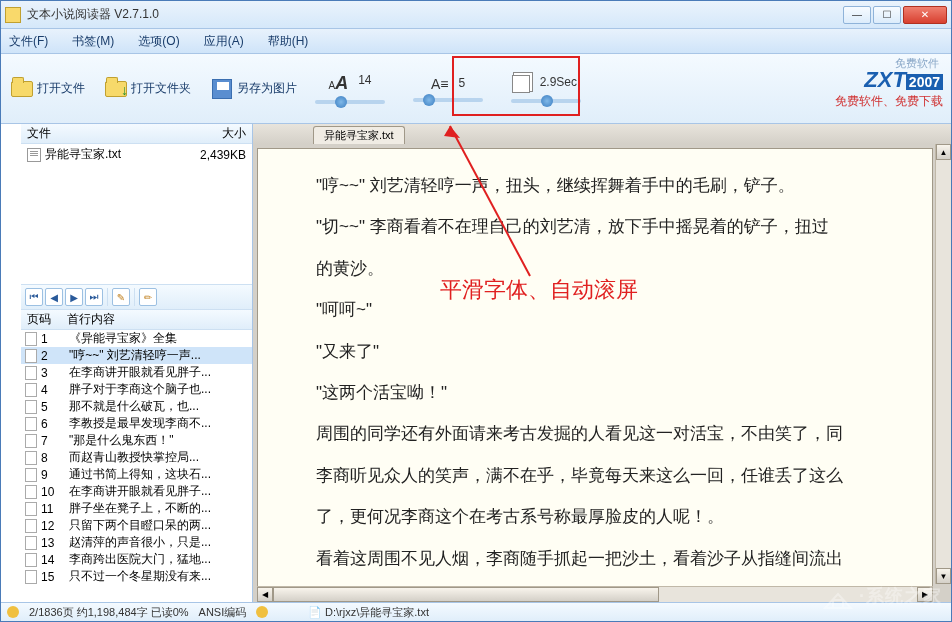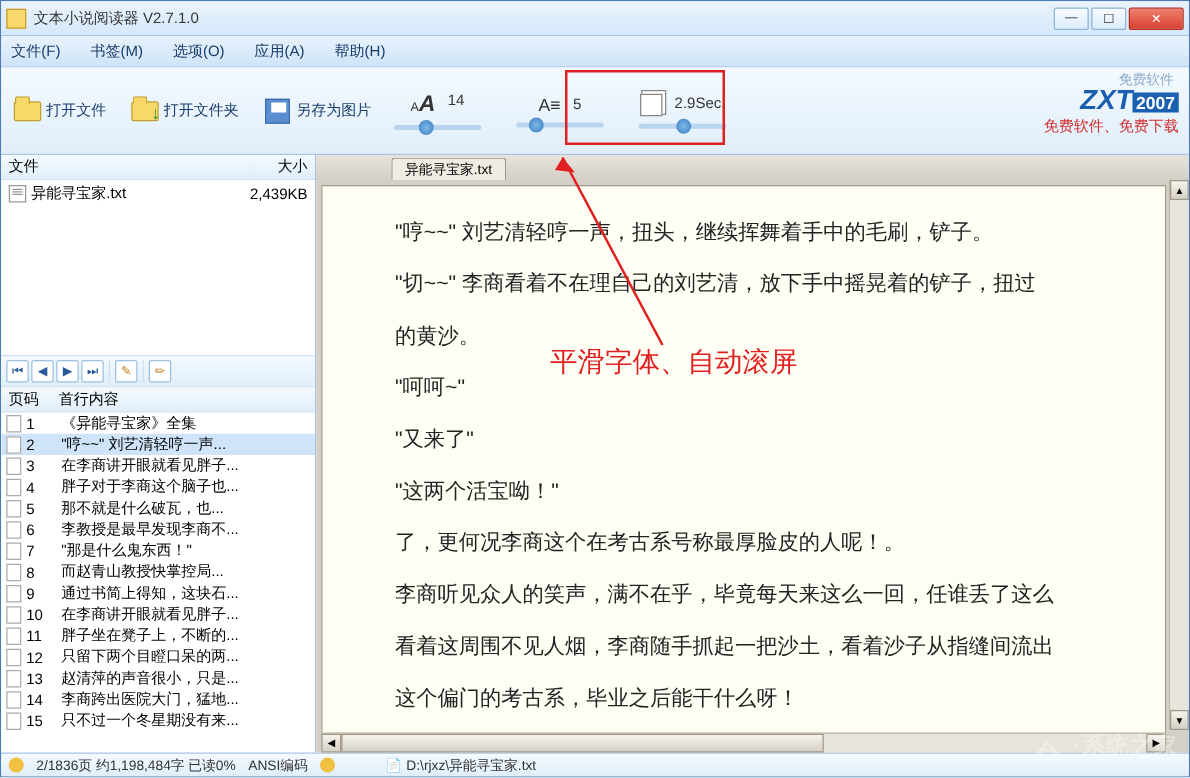--- a/index.html
+++ b/index.html
@@ -35,21 +35,21 @@
 .red-text { position: absolute; color: #e02020; font-size: 22px; font-family: Liberation Mono, monospace; pointer-events: none; }
 
 .logo-area { margin-left: auto; text-align: right; font-size: 11px; }
 .logo-txt { font-family: Arial; font-weight: bold; font-style: italic; font-size: 22px; color: #1a5fb0; }
 .logo-txt .yr { background: #1a5fb0; color: #fff; padding: 0 3px; font-style: normal; font-size: 14px; }
 .logo-sub { color: #d03030; font-size: 12px; }
 .free-lbl { position: absolute; right: 12px; top: 2px; color: #8aa8c8; font-size: 11px; }
 
 .body-area { flex: 1; display: flex; min-height: 0; }
 
-.leftpane { width: 252px; display: flex; flex-direction: column; border-right: 1px solid #a8c5e6; background: #fff; }
+.leftpane { width: 252px; display: flex; flex-direction: column; border-right: 1px solid #a8c5e6; background: #fff; padding-left: 20px; }
 .filehdr { height: 20px; background: linear-gradient(#f4faff,#e0eefa); display: flex; font-size: 12px; border-bottom: 1px solid #cde0f2; padding: 0 6px; align-items: center; }
 .filehdr .c1 { flex: 1; }
 .filelist { flex: 0 0 140px; overflow: auto; }
 .frow { display: flex; align-items: center; padding: 2px 6px; font-size: 12px; gap: 4px; }
 .frow .fico { width: 14px; height: 14px; background: #fff; border: 1px solid #999; position: relative; }
 .frow .fico::after { content: ""; position: absolute; top: 2px; left: 2px; right: 2px; height: 1px; background: #999; box-shadow: 0 2px #999, 0 4px #999; }
 .frow .fname { flex: 1; }
 .frow .fsize { }
 
 .navbar { height: 26px; background: linear-gradient(#f4faff,#e0eefa); display: flex; align-items: center; padding: 0 4px; gap: 2px; border-top: 1px solid #cde0f2; border-bottom: 1px solid #cde0f2; }
@@ -279,22 +279,23 @@
       <div class="tabstrip">
         <div class="tab">异能寻宝家.txt</div>
       </div>
       <div class="page" id="page">
           <div class="para">"哼~~" 刘艺清轻哼一声，扭头，继续挥舞着手中的毛刷，铲子。</div>
           <div class="para">"切~~" 李商看着不在理自己的刘艺清，放下手中摇晃着的铲子，扭过</div>
           <div class="para">的黄沙。</div>
           <div class="para">"呵呵~"</div>
           <div class="para">"又来了"</div>
           <div class="para">"这两个活宝呦！"</div>
+          <div class="para">周围的同学还有外面请来考古发掘的人看见这一对活宝，不由笑了，同</div>
+          <div class="para">李商听见众人的笑声，满不在乎，毕竟每天来这么一回，任谁丢了这么</div>
           <div class="para">了，更何况李商这个在考古系号称最厚脸皮的人呢！。</div>
-          <div class="para">李商听见众人的笑声，满不在乎，毕竟每天来这么一回，任谁丢了这么</div>
           <div class="para">看着这周围不见人烟，李商随手抓起一把沙土，看着沙子从指缝间流出</div>
           <div class="para">这个偏门的考古系，毕业之后能干什么呀！</div>
         </div>
       <div class="vscroll">
         <div class="sbtn">▲</div>
         <div class="sbtn bot">▼</div>
       </div>
       <div class="hscroll">
         <div class="sbtn">◀</div>
         <div class="strack">

